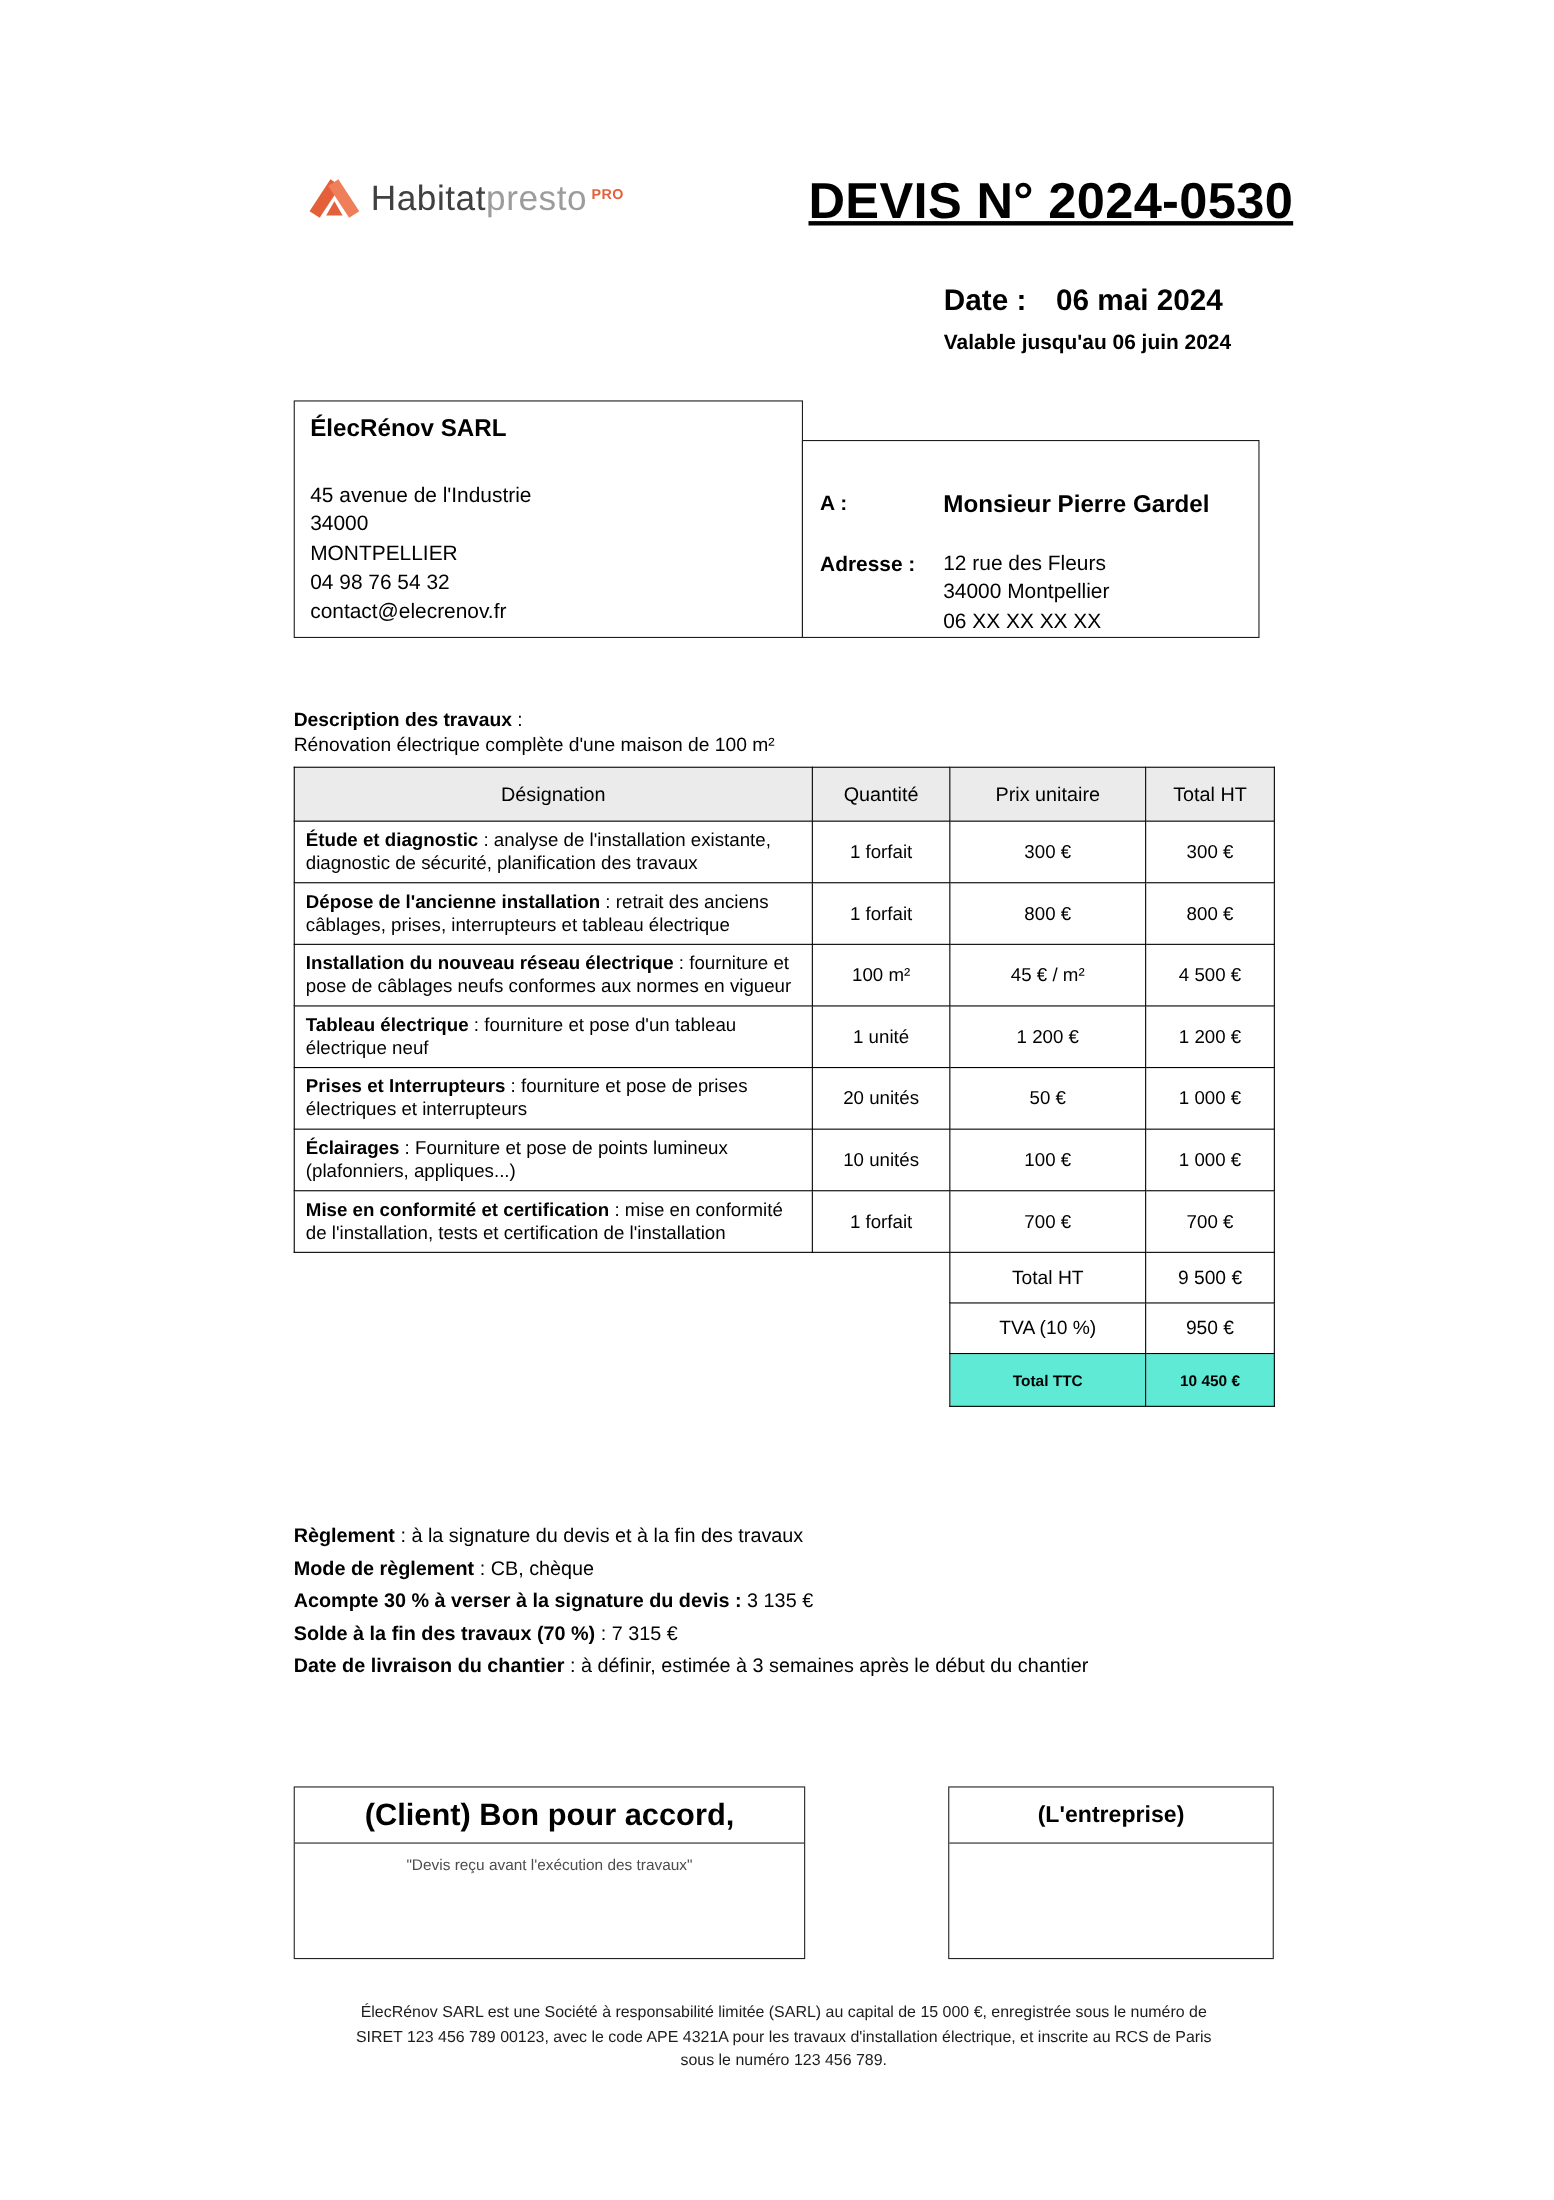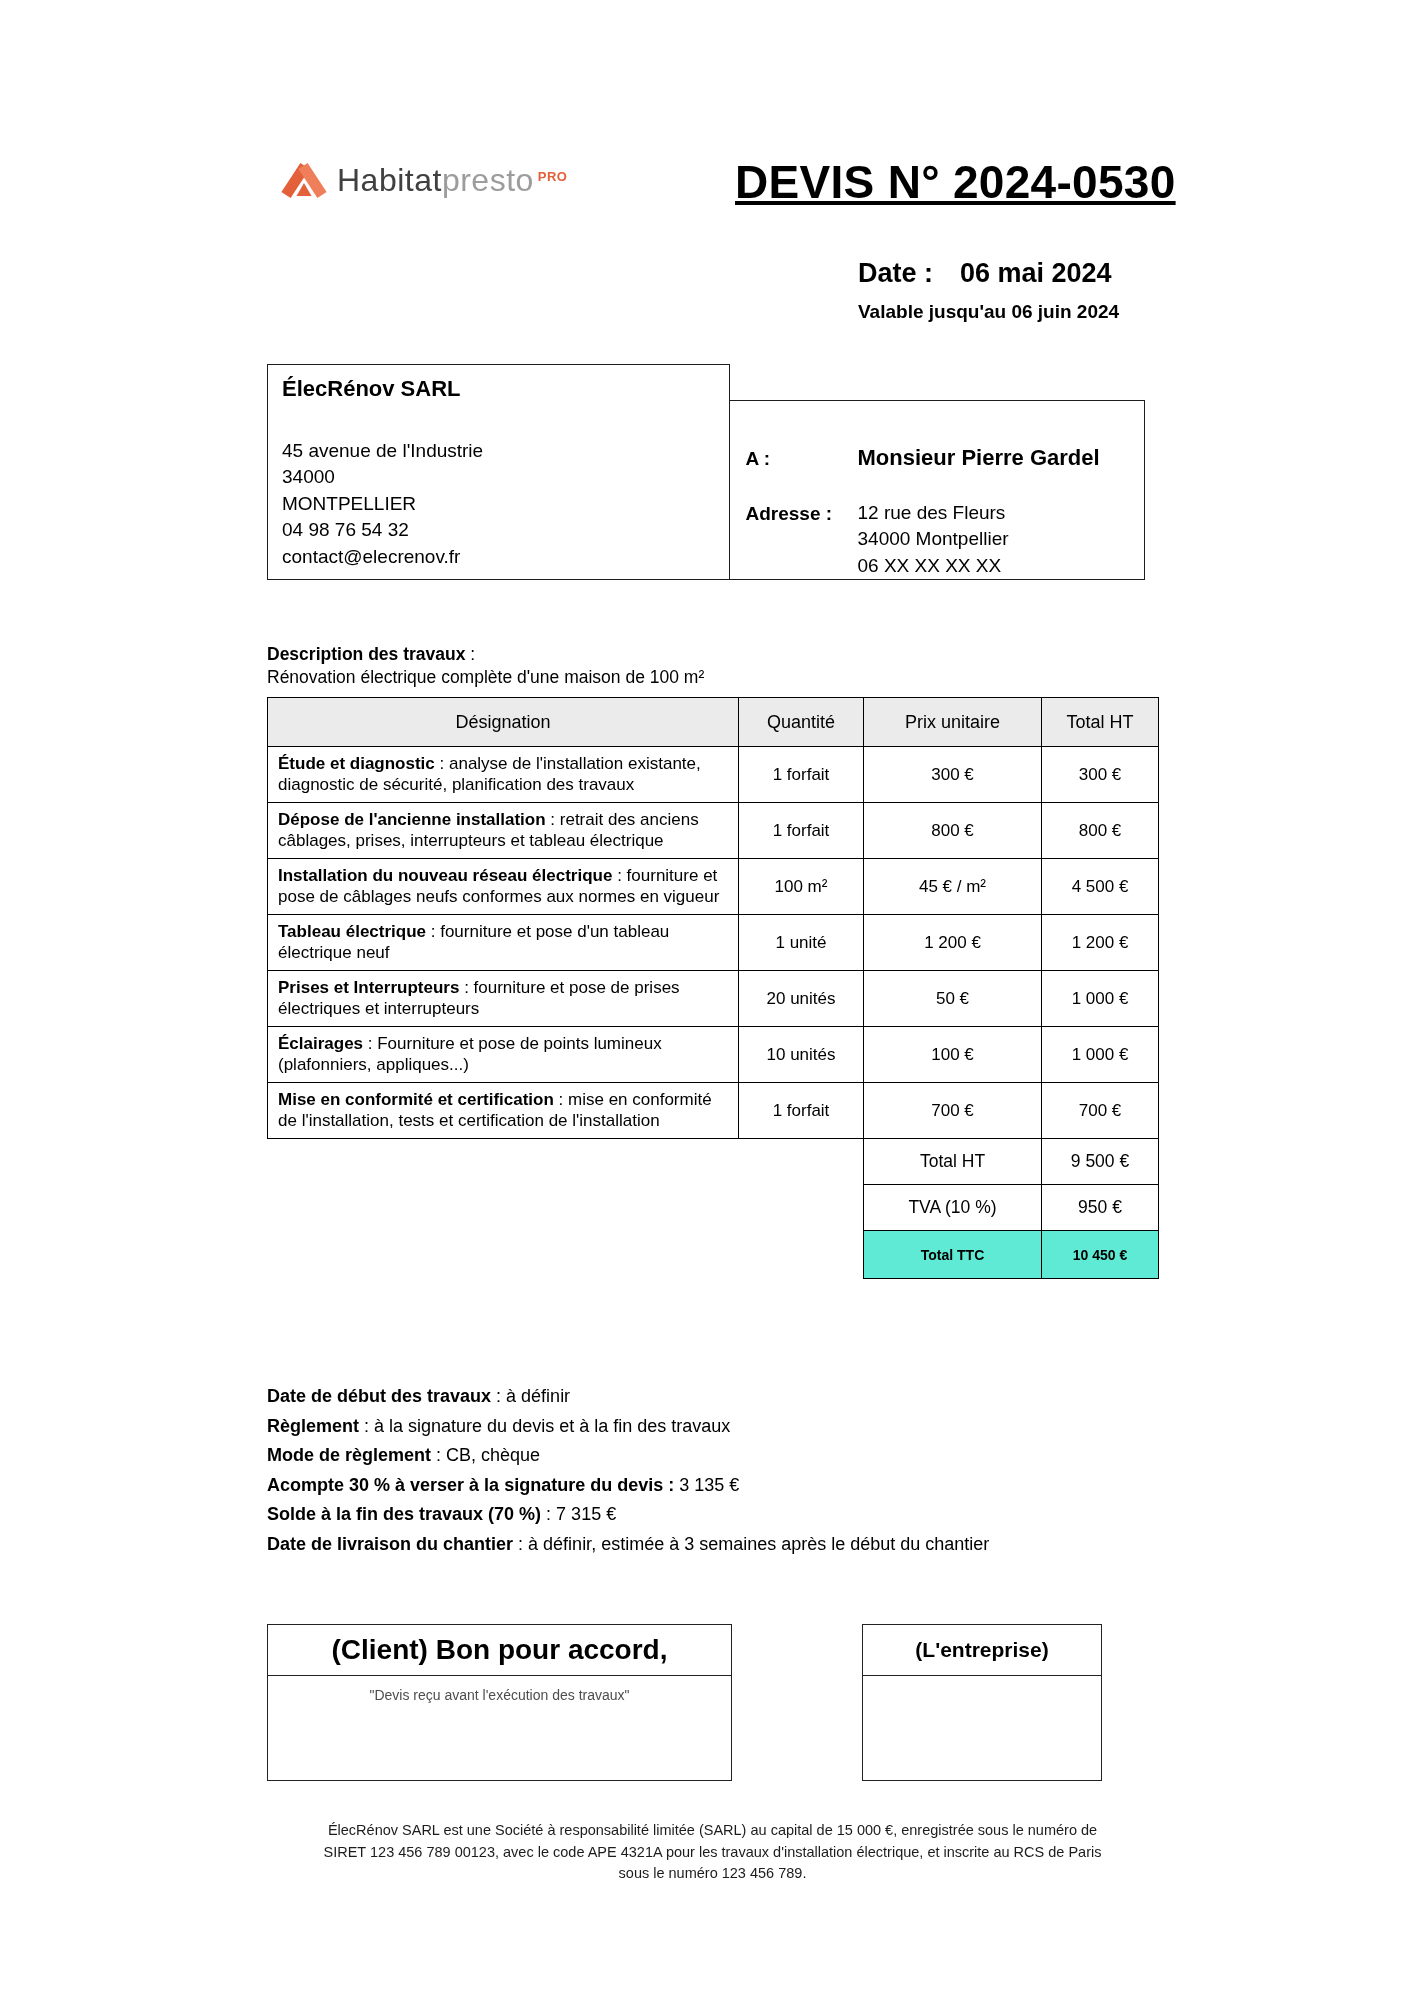--- a/index.html
+++ b/index.html
@@ -48,21 +48,21 @@
   .items td.tlabel,.items td.tvalue{border:1.4px solid #000;text-align:center;font-size:17.5px;height:43px;}
   .items tr.ttc td.tlabel,.items tr.ttc td.tvalue{font-weight:700;background:#5eead4;height:45px;font-size:14px;}
 
   
   .terms{position:absolute;left:267px;top:1387px;font-size:18px;}
   .term{line-height:19.5px;margin-bottom:10px;}
 
   
   .sign-client{position:absolute;left:267px;top:1624px;width:465px;height:157px;
                box-sizing:border-box;border:1.5px solid #222;}
-  .sign-company{position:absolute;left:862px;top:1624px;width:240px;height:157px;
+  .sign-company{position:absolute;left:862px;top:1624px;width:296px;height:157px;
                 box-sizing:border-box;border:1.5px solid #222;}
   .sign-head{height:50px;border-bottom:1.5px solid #222;display:flex;align-items:center;
              justify-content:center;font-weight:700;font-size:28px;}
   .sign-company .sign-head{font-size:21px;}
   .sign-note{margin-top:11px;text-align:center;font-size:14px;color:#4d4d4d;}
 
   
   .footer{position:absolute;left:267px;top:1820px;width:891px;text-align:center;
           font-size:14.5px;line-height:21.5px;color:#1c1c1c;}
 </style>
@@ -183,21 +183,20 @@
   </tr>
   <tr class="ttc">
     <td class="blank" colspan="2"></td>
     <td class="tlabel">Total TTC</td>
     <td class="tvalue">10 450 €</td>
   </tr>
 </tbody>
   </table>
 
 <div class="terms">
-  <div class="term"><span class="b">Date de début des travaux</span><span> : à définir</span></div>
   <div class="term"><span class="b">Règlement</span><span> : à la signature du devis et à la fin des travaux</span></div>
   <div class="term"><span class="b">Mode de règlement</span><span> : CB, chèque</span></div>
   <div class="term"><span class="b">Acompte 30 % à verser à la signature du devis :</span><span> 3 135 €</span></div>
   <div class="term"><span class="b">Solde à la fin des travaux (70 %)</span><span> : 7 315 €</span></div>
   <div class="term"><span class="b">Date de livraison du chantier</span><span> : à définir, estimée à 3 semaines après le début du chantier</span></div>
 </div>
 
 <div class="sign-client">
   <div class="sign-head">(Client) Bon pour accord,</div>
   <div class="sign-note">"Devis reçu avant l'exécution des travaux"</div>

